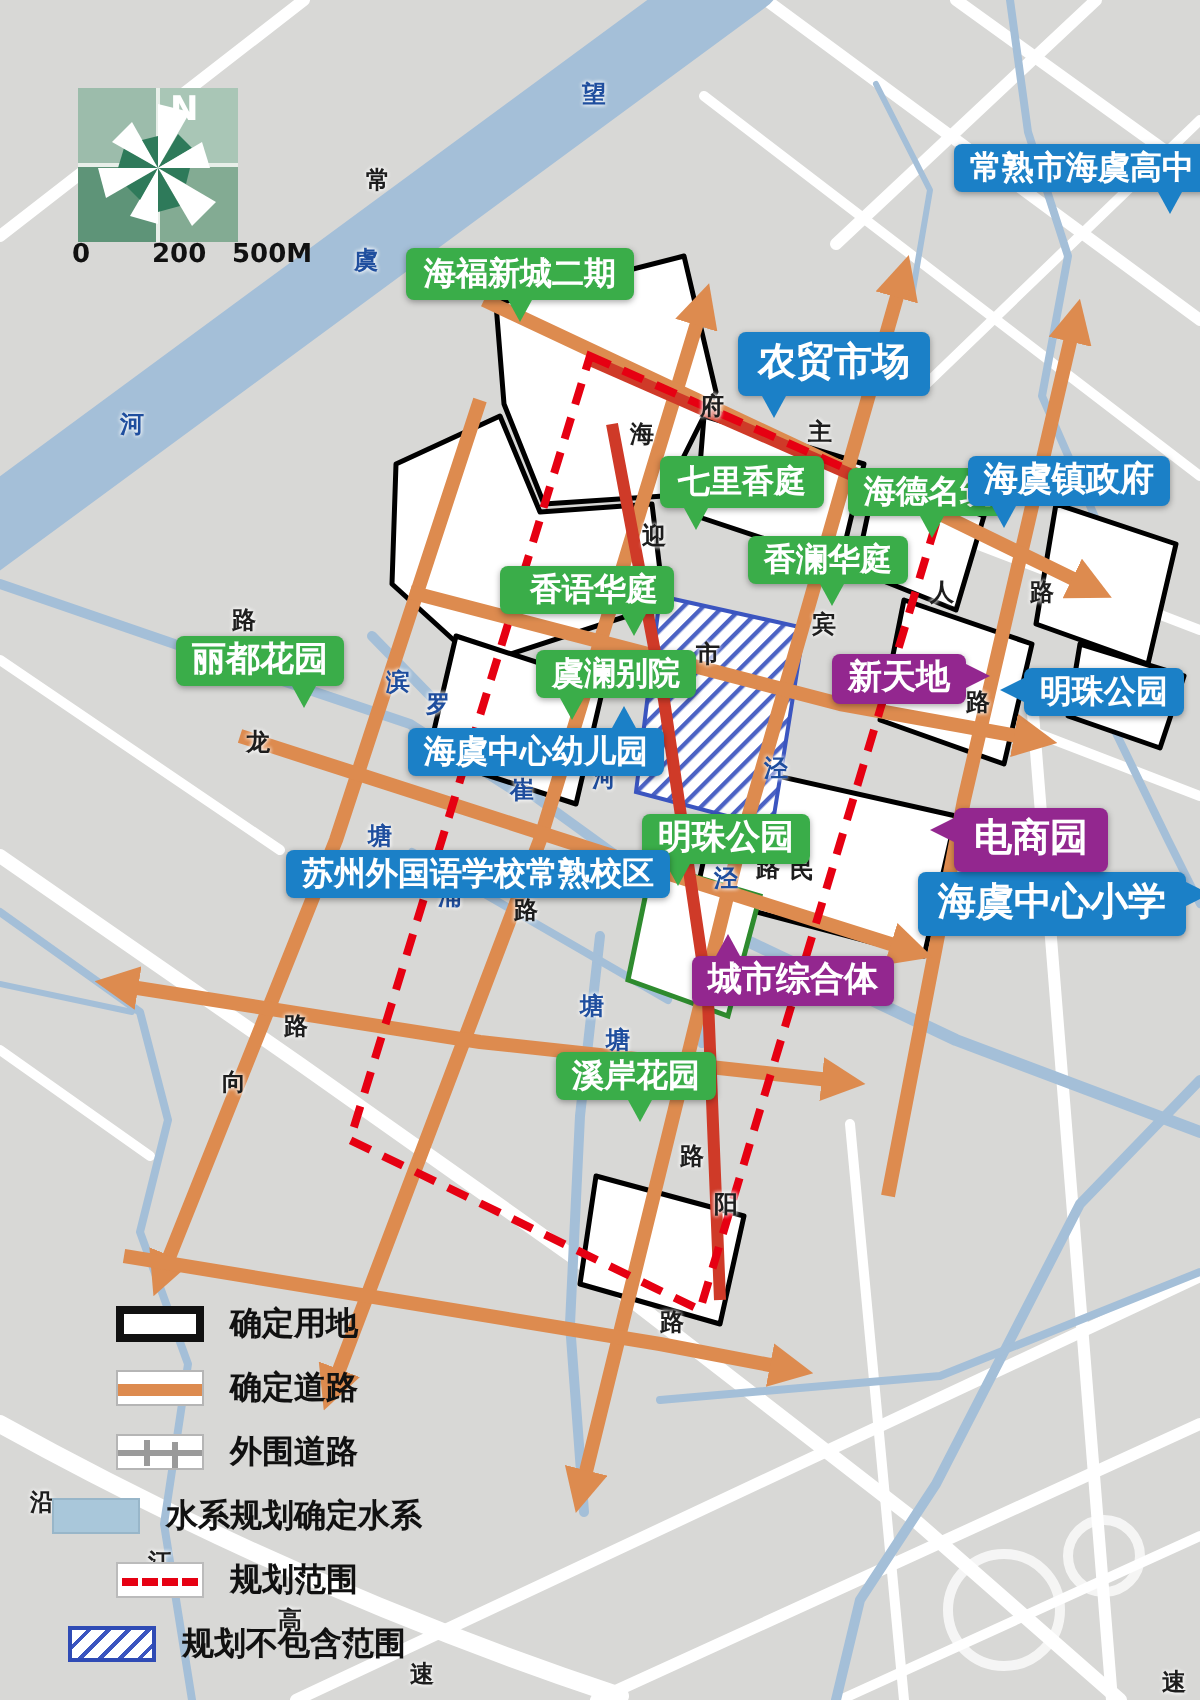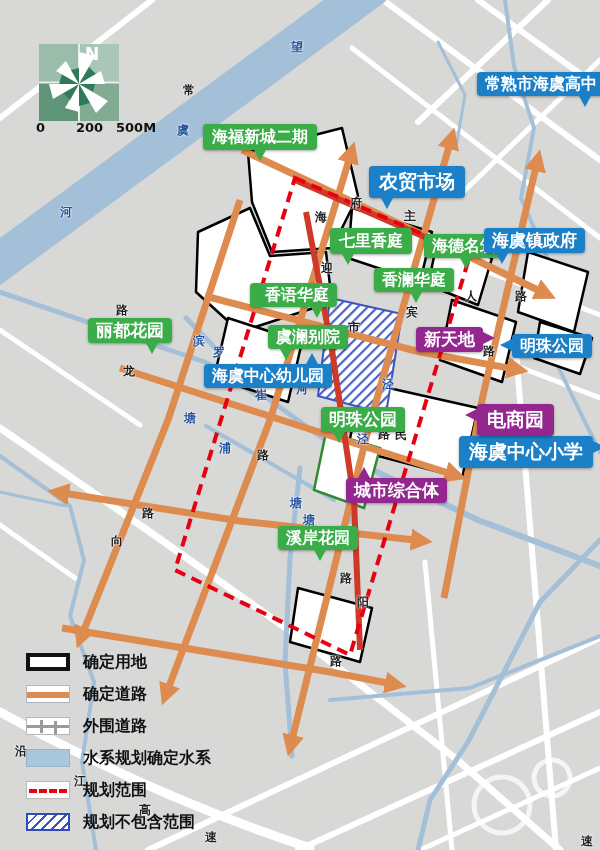--- a/index.html
+++ b/index.html
@@ -26,21 +26,21 @@
       text-shadow:0 0 2px #fff,0 0 2px #fff;}
   .rn-dark{color:#1d1d1d}.rn-blue{color:#1f4e9e}
   
   #compass{position:absolute;left:36px;top:40px;z-index:15;}
   #scalebar{position:absolute;left:30px;top:120px;width:120px;height:16px;z-index:15;
             font-size:13px;font-weight:bold;color:#111;}
   #scalebar span{position:absolute;top:0;}
   .tick0{left:6px}.tick200{left:46px}.tick400{left:86px}
   
   #legend{position:absolute;left:26px;top:652px;z-index:15;}
-  .lg-row{display:flex;align-items:center;height:20px;margin-bottom:12px;}
+  .lg-row{display:flex;align-items:center;height:20px;margin-bottom:12px;justify-content:center;}
   .sw{width:44px;height:18px;margin-right:13px;position:relative;background:#fff;flex:0 0 auto;box-sizing:border-box;}
   .sw-parcel{border:4px solid #111;}
   .sw-road{border:1px solid #b5b5b5;}
   .sw-road::after{content:"";position:absolute;left:0;right:0;top:6px;height:6px;background:#dd8b4f;}
   .sw-outer{border:1px solid #b5b5b5;}
   .sw-outer::after{content:"";position:absolute;left:0;right:0;top:7px;height:3px;background:#9a9a9a;}
   .sw-outer::before{content:"";position:absolute;left:13px;top:2px;width:3px;height:13px;background:#9a9a9a;box-shadow:14px 1px 0 #9a9a9a;}
   .sw-water{background:#a9c7da;border:1px solid #98b6c9;}
   .sw-range{border:1px solid #bbb;}
   .sw-range::after{content:"";position:absolute;left:2px;right:2px;top:7px;border-top:4px dashed #e60012;}
@@ -195,20 +195,21 @@
       <div class="lbl c-green s-s tail-b" style="left: 374px; top: 268px;">香澜华庭</div>
       <div class="lbl c-green s-m tail-br" style="left: 88px; top: 318px;">丽都花园</div>
       <div class="lbl c-green s-s tail-bl" style="left: 268px; top: 325px;">虞澜别院</div>
       <div class="lbl c-green s-m tail-bl" style="left: 321px; top: 407px;">明珠公园</div>
       <div class="lbl c-green s-s tail-b" style="left: 278px; top: 526px;">溪岸花园</div>
       <div class="lbl c-blue s-s tail-br" style="left: 477px; top: 72px;">常熟市海虞高中</div>
       <div class="lbl c-blue s-xl tail-bl" style="left: 369px; top: 166px;">农贸市场</div>
       <div class="lbl c-blue s-m tail-bl" style="left: 484px; top: 228px;">海虞镇政府</div>
       <div class="lbl c-blue s-s tail-l" style="left: 512px; top: 334px;">明珠公园</div>
       <div class="lbl c-blue s-s tail-tr" style="left: 204px; top: 364px;">海虞中心幼儿园</div>
+      <div class="lbl c-blue s-s" style="left: 143px; top: 425px;">苏州外国语学校常熟校区</div>
       <div class="lbl c-blue s-xl tail-r" style="left: 459px; top: 436px;">海虞中心小学</div>
       <div class="lbl c-purple s-m tail-r" style="left: 416px; top: 327px;">新天地</div>
       <div class="lbl c-purple s-xl tail-l" style="left: 477px; top: 404px;">电商园</div>
       <div class="lbl c-purple s-m tail-tl" style="left: 346px; top: 478px;">城市综合体</div>
     </div>
 
   <svg id="compass" width="90" height="86" viewBox="36 40 90 86">
     <rect x="39" y="44" width="40" height="39" fill="#9cbcab"></rect>
     <rect x="79" y="44" width="40" height="39" fill="#a9c6b6"></rect>
     <rect x="39" y="83" width="40" height="38" fill="#5e9478"></rect>

